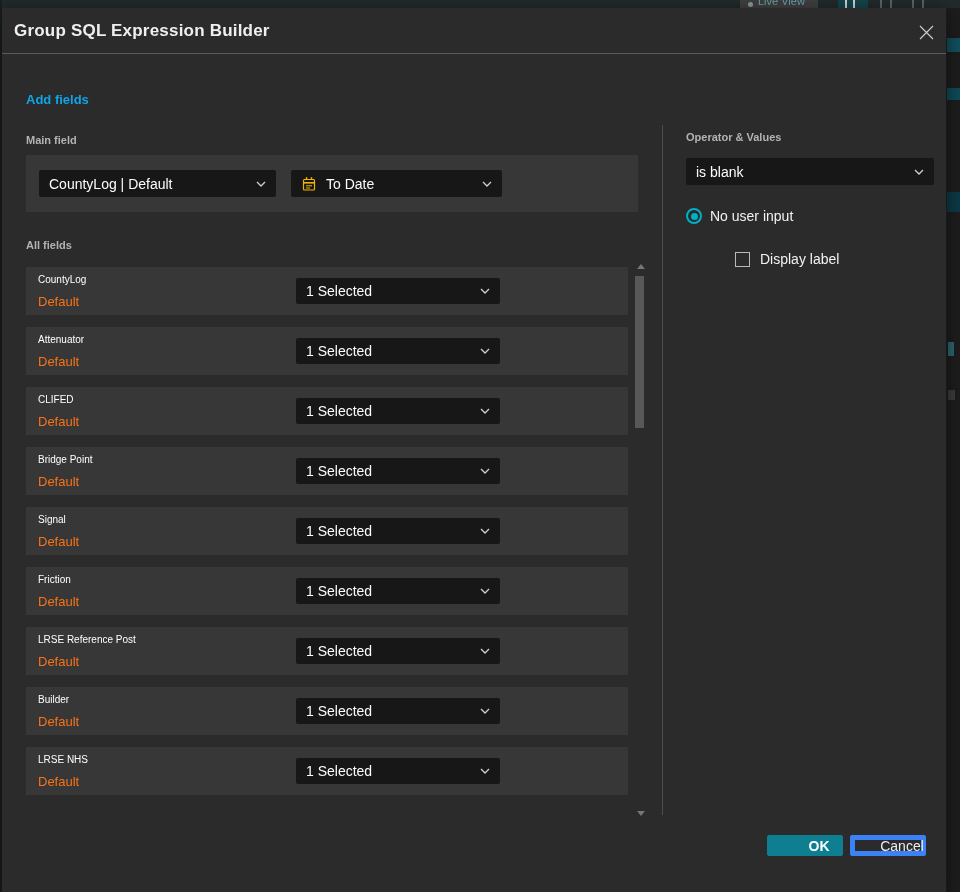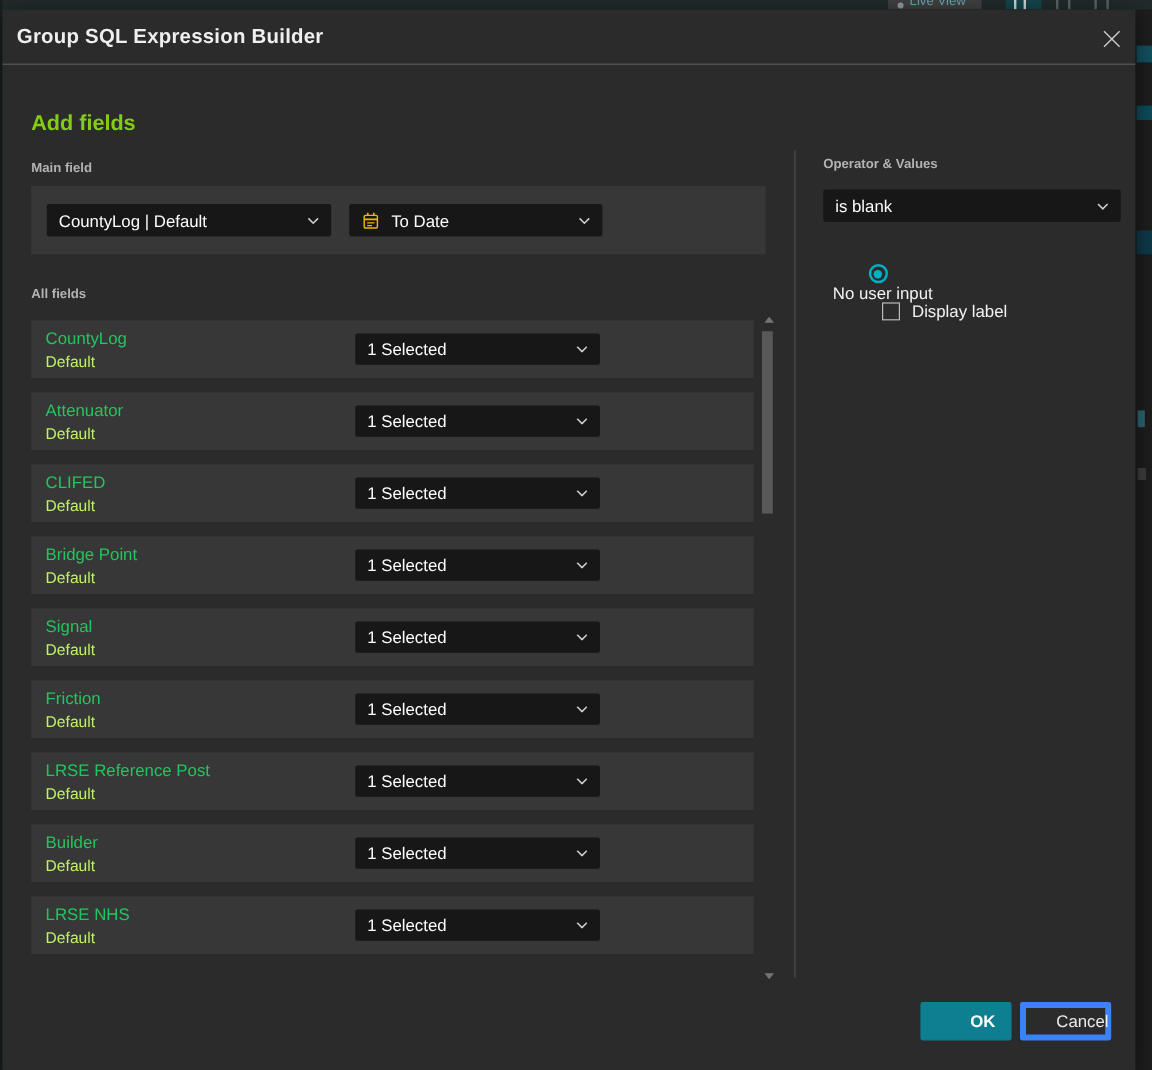--- a/index.html
+++ b/index.html
@@ -29,62 +29,62 @@
     border-bottom:1px solid #5a5a5a;
   }
   .dialog-title {
     position:absolute; left:12px; top:0; line-height:46px;
     font-size:17px; font-weight:600; color:#efefef; letter-spacing:.2px;
   }
   .close-btn {
     position:absolute; right:10px; top:14px; width:20px; height:20px;
     display:flex; align-items:center; justify-content:center; cursor:pointer;
   }
-  .section-heading { position:absolute; left:24px; font-size:18px; font-weight:700; color:#84cc16; }
+  .section-heading { position:absolute; left:24px; font-size:13px; font-weight:700; color:#0ea5e9; }
   .group-label { position:absolute; font-size:11px; font-weight:700; color:#b3b3b3; }
   
   .dropdown {
     position:absolute; background:#171717; border-radius:2px;
     display:flex; align-items:center; padding:0 10px; cursor:pointer;
   }
   .dropdown .dd-label { font-size:14px; color:#fcfcfc; flex:1; white-space:nowrap; overflow:hidden; }
   .dropdown svg.chev { flex:0 0 auto; margin-left:8px; }
   .cal-icon { margin-right:9px; display:flex; }
   
   .main-panel { position:absolute; left:24px; top:147px; width:612px; height:57px; background:#373737; }
   
   .field-list { position:absolute; left:24px; top:259px; width:602px; }
   .field-row { position:relative; width:602px; height:48px; background:#373737; margin-bottom:12px; }
-  .field-name { position:absolute; left:12px; top:7px; font-size:14px; color:#22c55e; }
-  .field-sub  { position:absolute; left:12px; top:27px; font-size:13px; color:#bef264; }
+  .field-name { position:absolute; left:12px; top:7px; font-size:10px; color:#ffffff; }
+  .field-sub  { position:absolute; left:12px; top:27px; font-size:13px; color:#f97316; }
   .row-dd { left:270px; top:11px; width:204px; height:26px;justify-content:flex-end; }
   
   .scrollbar { position:absolute; left:632px; top:254px; width:14px; height:556px; }
   .scroll-up, .scroll-down { position:absolute; left:3px; width:0; height:0; border-left:4px solid transparent; border-right:4px solid transparent; cursor:pointer; }
   .scroll-up { top:2px; border-bottom:5px solid #757575; }
   .scroll-down { bottom:2px; border-top:5px solid #757575; }
   .scroll-thumb { position:absolute; left:1px; top:14px; width:9px; height:152px; background:#585858; cursor:grab; }
   
   .v-divider { position:absolute; left:660px; top:117px; width:1px; height:690px; background:#4c4c4c; }
   .op-label { left:684px; top:123px; }
   .op-dd { left:684px; top:150px; width:248px; height:27px; }
-  .radio-option { position:absolute; left:684px; top:212px; display:flex; align-items:center; cursor:pointer;flex-direction:column; }
+  .radio-option { position:absolute; left:684px; top:200px; display:flex; align-items:center; cursor:pointer; }
   .radio-circle {
     width:16px; height:16px; border-radius:50%;
     border:2px solid #00b0c4; background:#2b2b2b;
     display:flex; align-items:center; justify-content:center;
   }
   .radio-dot { width:7px; height:7px; border-radius:50%; background:#00b0c4; }
   .radio-text { margin-left:8px; font-size:14px; color:#f2f2f2; }
   .checkbox-option { position:absolute; left:705px; top:243px; display:flex; align-items:center; cursor:pointer;padding-left:28px; }
   .checkbox-box { width:15px; height:15px; border:1px solid #bababa; background:transparent; }
   .checkbox-text { margin-left:10px; font-size:14px; color:#f2f2f2; }
   
   .btn {
-    position:absolute; top:827px; height:32px; font-family:"Liberation Sans",sans-serif;
+    position:absolute; top:827px; height:21px; font-family:"Liberation Sans",sans-serif;
     font-size:14px; border-radius:2px; cursor:pointer;
     display:flex; align-items:center; justify-content:center;padding-left:28px;
   }
   .btn-ok { left:765px; width:76px; background:#0d7f91; color:#ffffff; border:1px solid #0d7f91; font-weight:600; }
   .btn-cancel { left:848px; width:76px; background:transparent; color:#ececec; border:5px solid #3b82f6; font-weight:400; }
 </style>
 </head>
 <body>
 
 <div class="bg-top">

